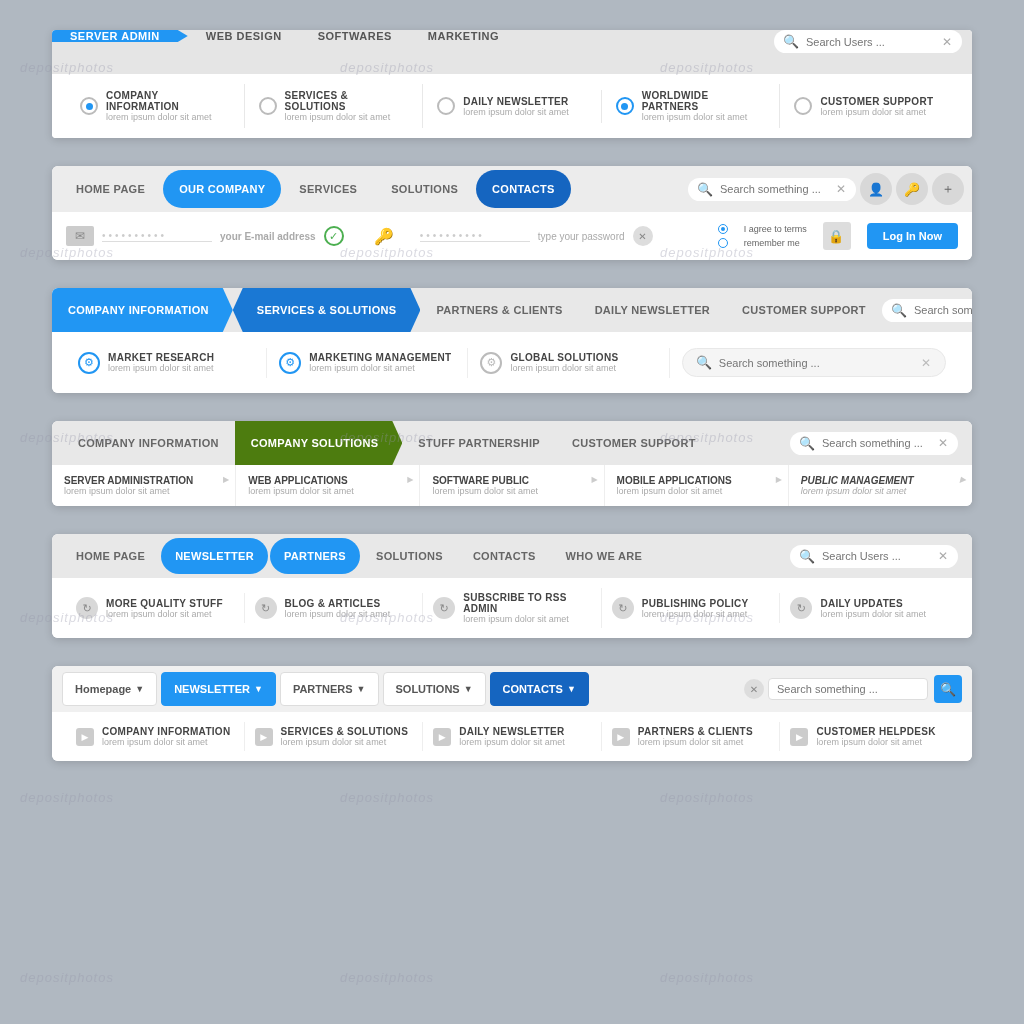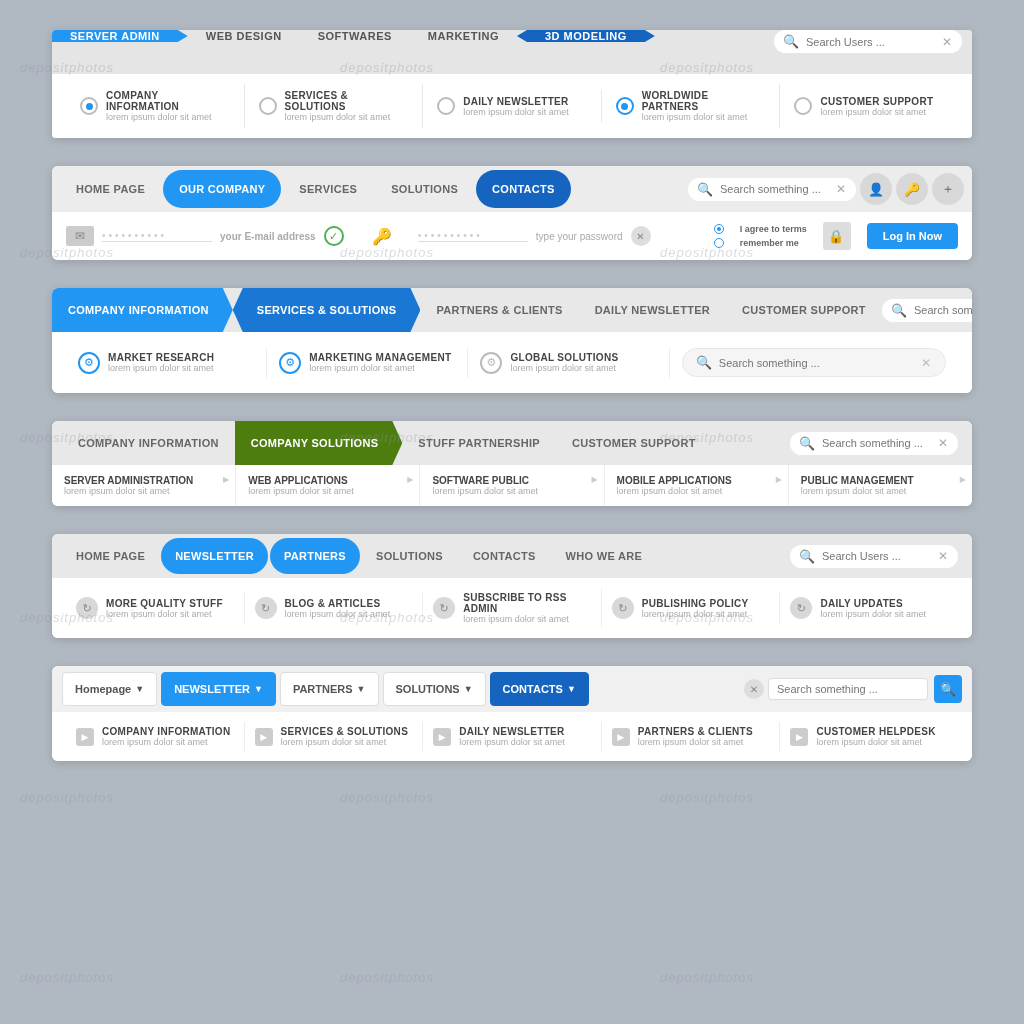--- a/index.html
+++ b/index.html
@@ -193,21 +193,21 @@
       gap: 8px;
       flex: 1;
     }
     .agree-section {
       display: flex;
       flex-direction: column;
       gap: 4px;
       font-size: 9px;
       color: #666;
     }
-    .agree-row { display: flex; align-items: flex-start; gap: 16px; font-weight: bold; }
+    .agree-row { display: flex; align-items: flex-start; gap: 16px; }
     .radio-small {
       width: 10px; height: 10px; border-radius: 50%; border: 1.5px solid #2196F3;
       display: flex; align-items: center; justify-content: center;
     }
     .radio-small-dot { width: 4px; height: 4px; border-radius: 50%; background: #2196F3; }
     .lock-icon {
       width: 28px; height: 28px; background: #ddd;
       border-radius: 3px;
       display: flex; align-items: center; justify-content: center;
       font-size: 13px; color: #999;
@@ -354,21 +354,21 @@
     }
     .nav4-item {
       display: flex;
       align-items: flex-start;
       gap: 8px;
       flex: 1;
       padding: 10px 12px;
       border-right: 1px solid #eee;
       position: relative;
     }
-    .nav4-item:last-child { border-right: none; }
+    .nav4-item:last-child { border-right: none; font-style: italic; }
     .nav4-item::after {
       content: '▶';
       position: absolute; right: 6px;
       font-size: 8px; color: #ccc;
     }
     .nav4-item-text { display: flex; flex-direction: column; }
     .nav4-item-title { font-size: 10px; font-weight: bold; color: #444; }
     .nav4-item-sub { font-size: 9px; color: #aaa; }
 
     
@@ -550,23 +550,20 @@
       <span>SERVER ADMIN</span>
     </div>
     <div class="nav1-tab">
       <span>WEB DESIGN</span>
     </div>
     <div class="nav1-tab">
       <span>SOFTWARES</span>
     </div>
     <div class="nav1-tab">
       <span>MARKETING</span>
-    </div>
-    <div class="nav1-tab active2">
-      <span>3D MODELING</span>
     </div>
     <div class="nav1-search">
       <span class="search-icon">🔍</span>
       <input type="text" placeholder="Search Users ..." style="">
       <span class="clear-icon">✕</span>
     </div>
   </div>
   <div class="nav1-bottom">
     <div class="nav1-item">
       <div class="radio-icon">

